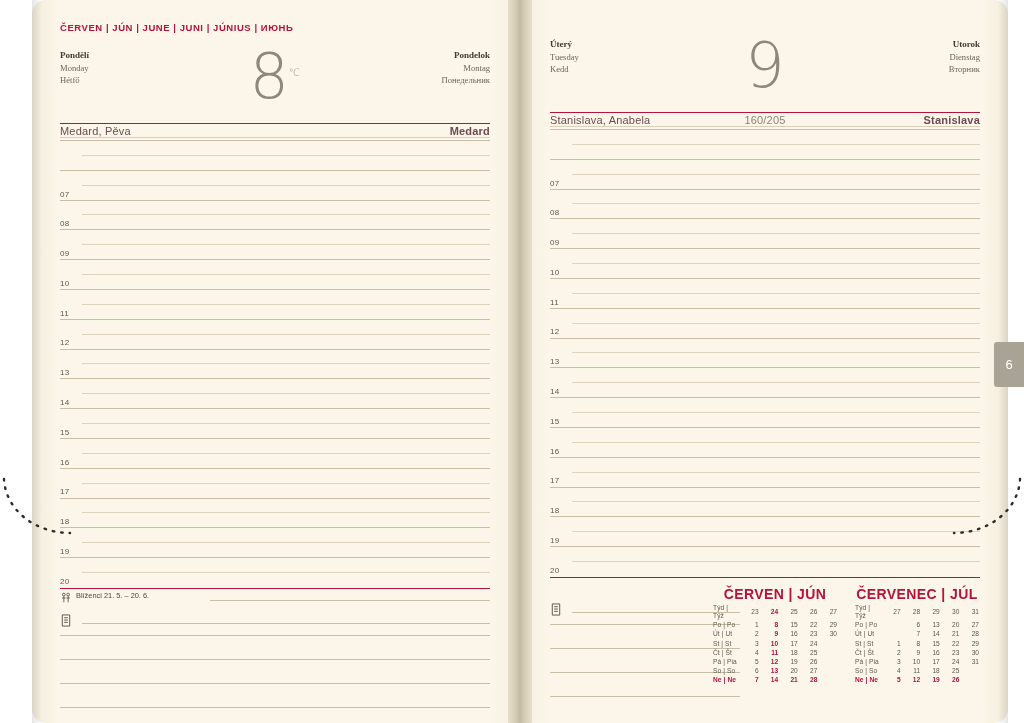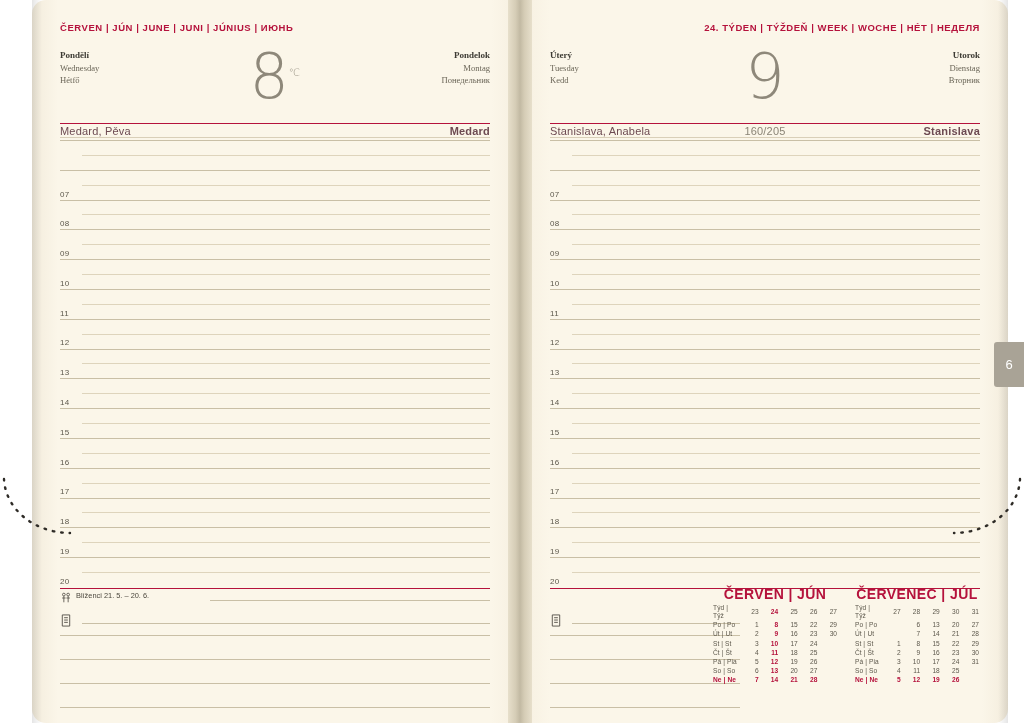--- a/index.html
+++ b/index.html
@@ -278,21 +278,21 @@
 <div class="planner">
 
   <div class="page page-left">
     <div class="inner inner-left">
 
       <div class="month-strip">ČERVEN | JÚN | JUNE | JUNI | JÚNIUS | ИЮНЬ</div>
 
       <div class="daybar">
         <div class="daynames left">
           <div class="primary">Pondělí</div>
-          <div>Wednesday</div>
+          <div>Monday</div>
           <div>Hétfő</div>
         </div>
         <div class="bignum">
           <span>8</span><span class="sup">℃</span>
         </div>
         <div class="daynames right">
           <div class="primary">Pondelok</div>
           <div>Montag</div>
           <div>Понедельник</div>
         </div>
@@ -414,21 +414,20 @@
         <div class="pl"></div>
         <div class="pl"></div>
       </div>
 
     </div>
   </div>
 
   <div class="page page-right">
     <div class="inner inner-right">
 
-      <div class="week-strip">24. TÝDEN | TÝŽDEŇ | WEEK | WOCHE | HÉT | НЕДЕЛЯ</div>
 
       <div class="daybar">
         <div class="daynames left">
           <div class="primary">Úterý</div>
           <div>Tuesday</div>
           <div>Kedd</div>
         </div>
         <div class="bignum">
           <span>9</span><span class="sup"></span>
         </div>

